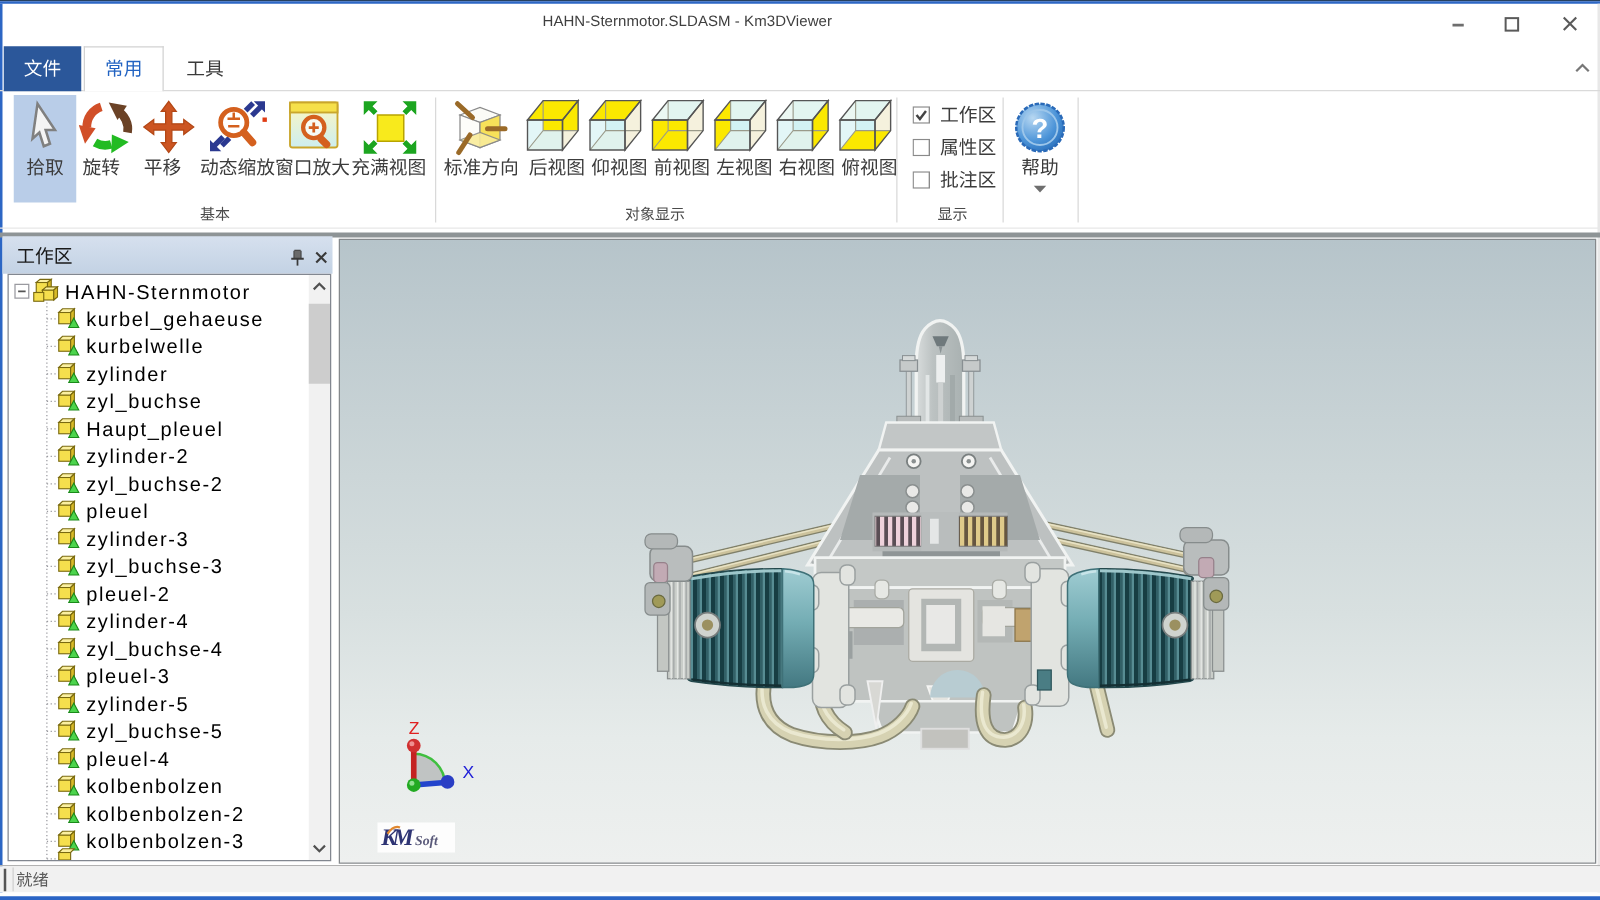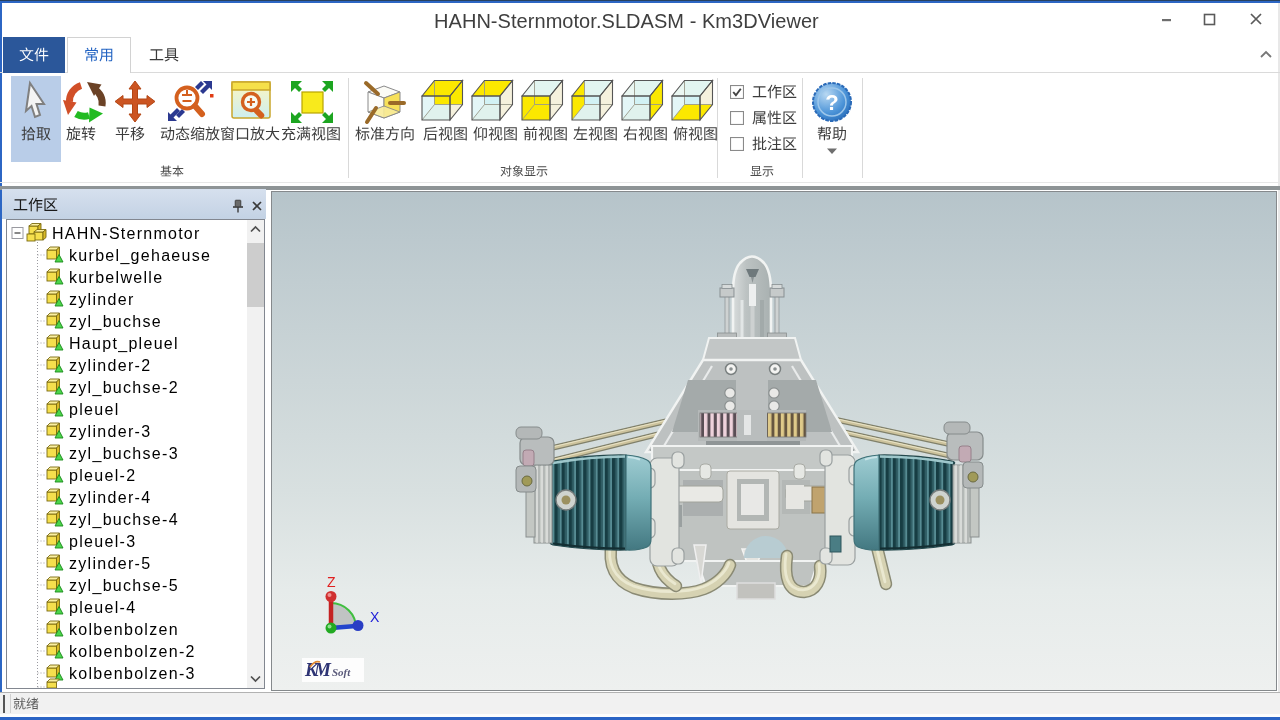--- a/index.html
+++ b/index.html
@@ -1,21 +1,21 @@
 <!DOCTYPE html>
 <html><head><meta charset="utf-8"><style>
 *{margin:0;padding:0;box-sizing:border-box}
 html,body{width:1280px;height:720px;overflow:hidden;background:#fff;font-family:"Liberation Sans",sans-serif}
 .abs{position:absolute}
 </style></head><body>
 <div class="abs" style="left:0;top:0;width:1280px;height:1px;background:#27415f"></div>
 <div class="abs" style="left:0;top:1px;width:1280px;height:2px;background:#2c66c4"></div>
 <div class="abs" style="left:0;top:3px;width:2px;height:713px;background:#2c66c4"></div>
 <div class="abs" style="left:1278px;top:3px;width:2px;height:713px;background:#e8e8e8"></div>
-<div class="abs" style="left:434px;top:10px;font-size:20px;color:#3f3f3f;letter-spacing:0.05px">HAHN-Sternmotor.SLDASM - Km3DViewer</div>
+<div class="abs" style="left:434px;top:10px;font-size:12px;color:#3f3f3f;letter-spacing:0.05px">HAHN-Sternmotor.SLDASM - Km3DViewer</div>
 <svg class="abs" style="left:1140px;top:8px" width="140" height="24" viewBox="0 0 140 24">
 <rect x="22" y="11" width="9" height="2.2" fill="#6e6e6e"></rect>
 <rect x="64.5" y="6.5" width="10" height="10" fill="none" stroke="#5a5a5a" stroke-width="1.6"></rect>
 <path d="M111,6 L121,16 M121,6 L111,16" stroke="#5a5a5a" stroke-width="1.7" fill="none"></path>
 </svg>
 <div class="abs" style="left:0;top:72px;width:1280px;height:1px;background:#dadada"></div>
 <div class="abs" style="left:3px;top:37px;width:62px;height:36px;background:#2b579a"></div>
 <svg style="position:absolute;left:19px;top:47px;" width="30" height="15" viewBox="0 -880 2000 1000" fill="#ffffff">
     <use href="#g0" x="0"></use>
     <use href="#g1" x="1000"></use>

